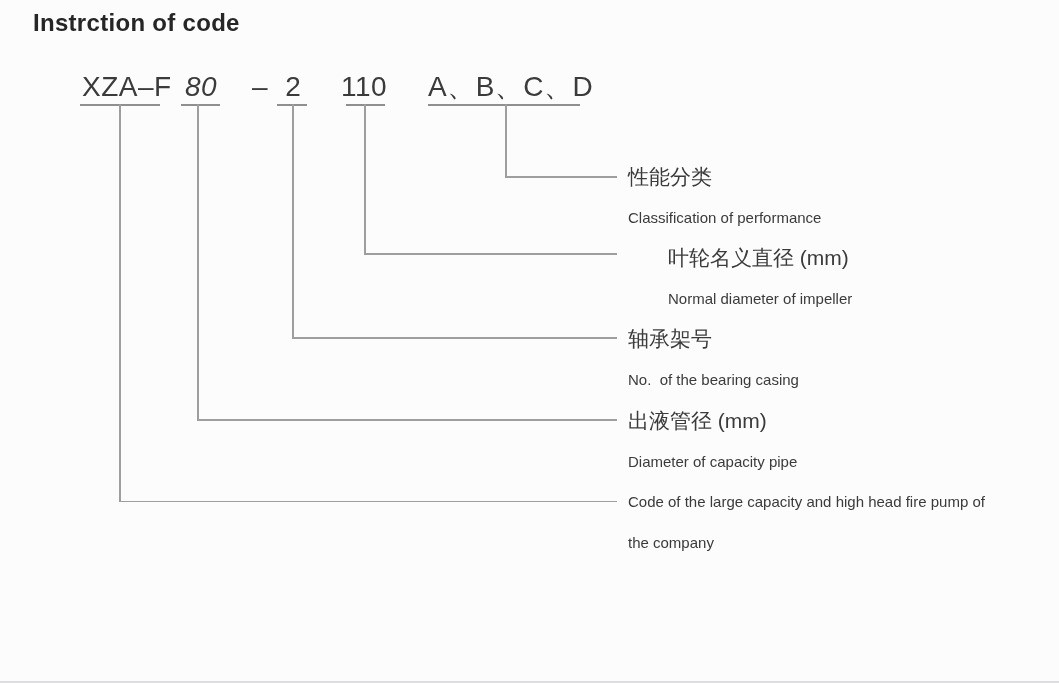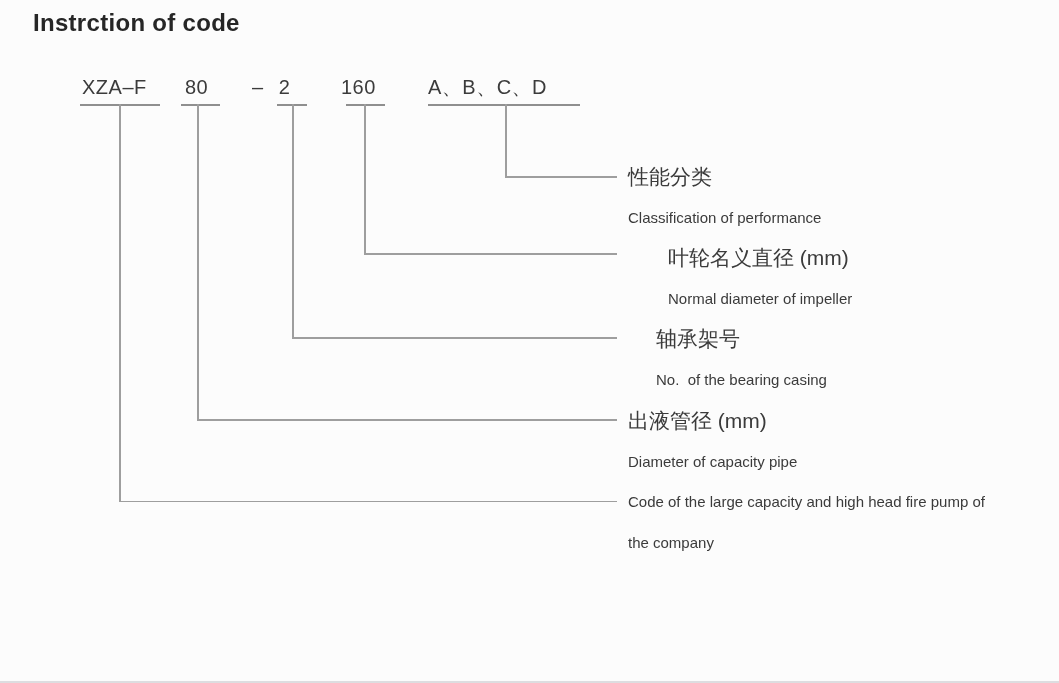--- a/index.html
+++ b/index.html
@@ -15,27 +15,27 @@
   }
   .page-title{
     position:absolute;left:33px;top:8px;
     margin:0;
     font-size:24px;font-weight:bold;line-height:1.25;
     color:var(--c-title,#262626);
     letter-spacing:.3px;
   }
   .code-seg{
     position:absolute;top:74px;
-    font-size:20px;line-height:26px;
+    font-size:28px;line-height:26px;
     color:var(--c-text,#3a3a3a);
     letter-spacing:.5px;
     white-space:pre;
   }
   .seg-1{left:82px;}
-  .seg-2{left:185px;}
+  .seg-2{left:185px;font-style:italic;}
   .seg-3{left:252px;word-spacing:9px;}
   .seg-4{left:341px;}
   .seg-5{left:428px;}
   .underline{
     position:absolute;top:104px;height:2px;
     background:var(--c-underline,#8f8f8f);
   }
   .u-1{left:80px;width:80px;}
   .u-2{left:181px;width:39px;}
   .u-3{left:277px;width:30px;}
@@ -58,21 +58,21 @@
   .h-2{left:197px;top:419px;width:420px;}
   .h-3{left:292px;top:337px;width:325px;}
   .h-4{left:364px;top:253px;width:253px;}
   .h-5{left:505px;top:176px;width:112px;}
   .label-pair{
     position:absolute;left:628px;width:372px;
     color:var(--c-text,#3b3b3b);
   }
   .lp-1{top:157px;}
   .lp-2{top:238px;margin-left:40px;}
-  .lp-3{top:319px;margin-left:28px;}
+  .lp-3{top:319px;}
   .lp-4{top:401px;}
   .lp-5{top:482px;}
   .label-zh{
     font-size:21px;line-height:40.5px;
     white-space:pre;
   }
   .label-en{
     font-size:15px;line-height:40.5px;
     white-space:pre-wrap;
   }
@@ -84,21 +84,21 @@
 </head>
 <body>
 
 <div class="page">
 
   <h1 class="page-title">Instrction of code</h1>
 
   <span class="code-seg seg-1">XZA–F</span>
   <span class="code-seg seg-2">80</span>
   <span class="code-seg seg-3">– 2</span>
-  <span class="code-seg seg-4">160</span>
+  <span class="code-seg seg-4">110</span>
   <span class="code-seg seg-5">A、B、C、D</span>
 
   <div class="underline u-1"></div>
   <div class="underline u-2"></div>
   <div class="underline u-3"></div>
   <div class="underline u-4"></div>
   <div class="underline u-5"></div>
 
   <div class="conn-v v-1"></div>
   <div class="conn-v v-2"></div>

